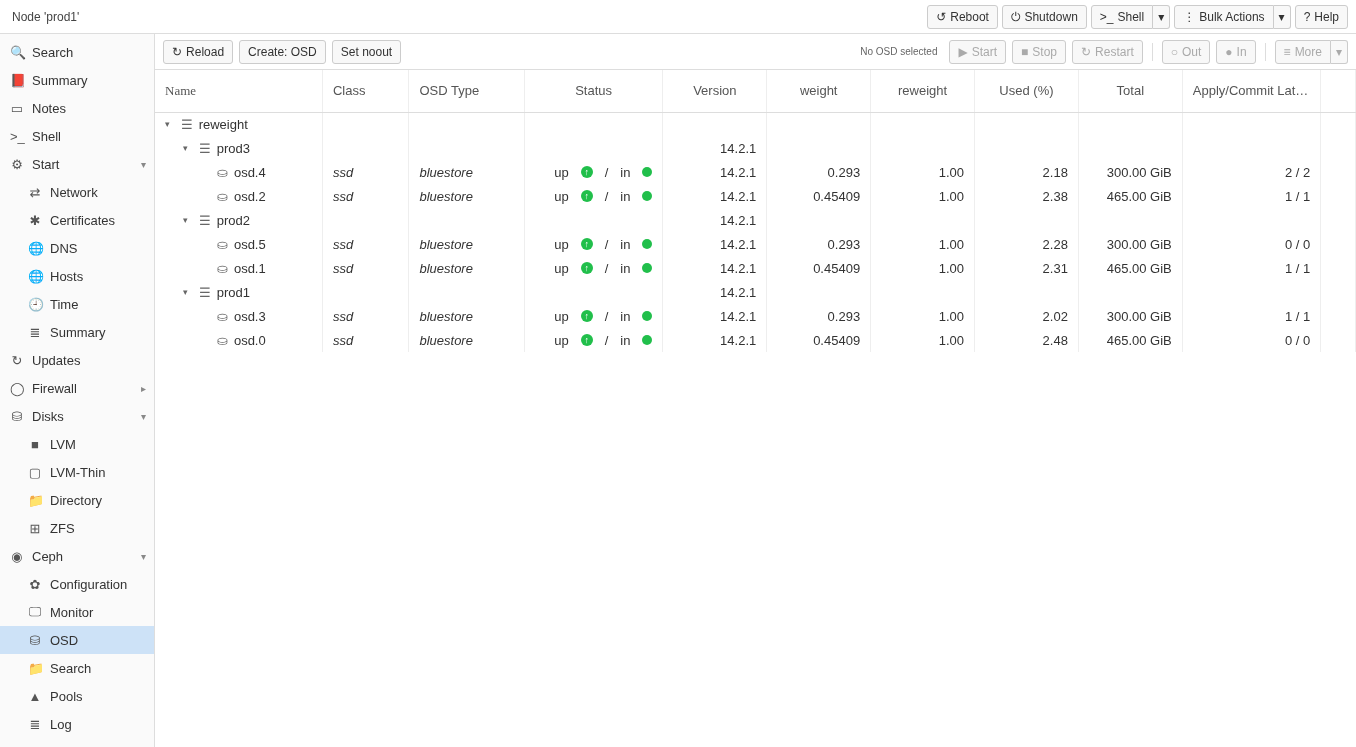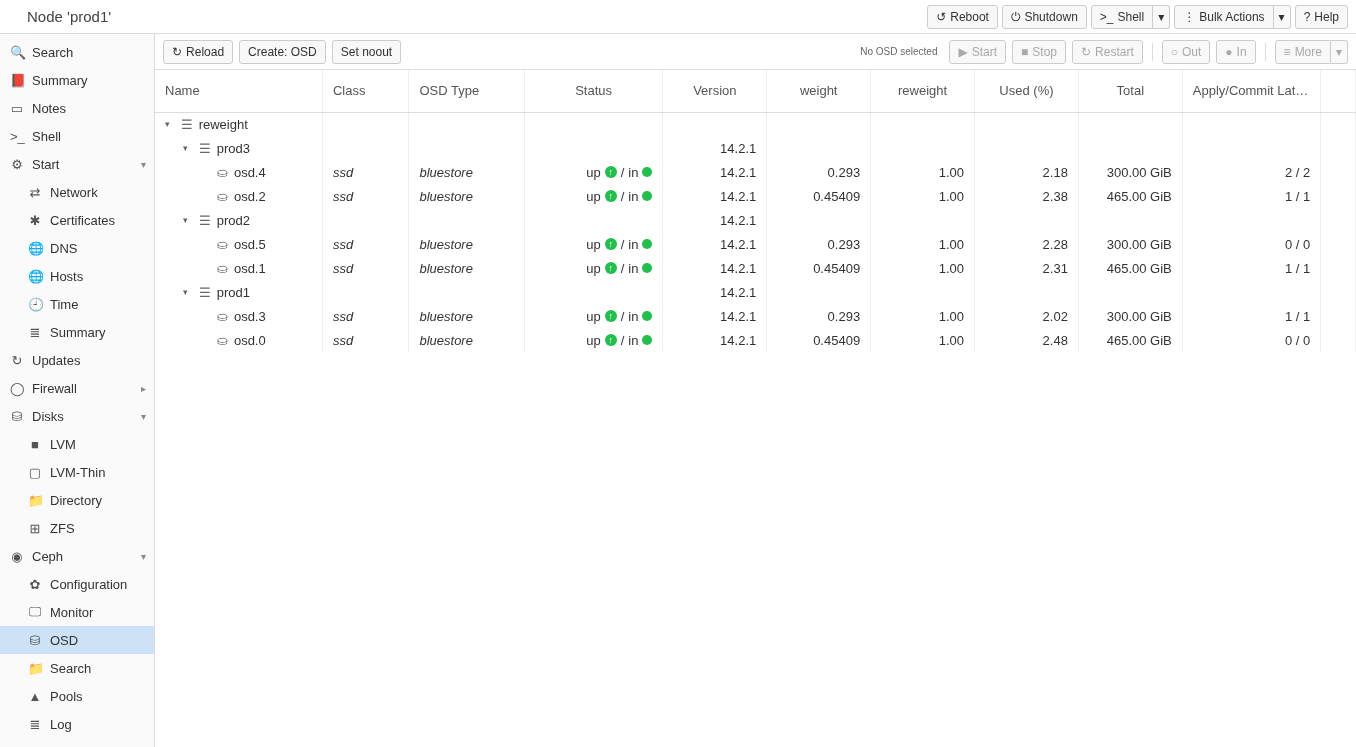--- a/index.html
+++ b/index.html
@@ -1,19 +1,19 @@
 <!DOCTYPE html>
 <html><head>
 <meta charset="utf-8">
 <style>
   * { box-sizing: border-box; margin: 0; padding: 0; }
   body { font-family: -apple-system, BlinkMacSystemFont, "Segoe UI", Arial, sans-serif; font-size: 13px; color: #333; background: #fff; }
   
   .top-header { display: flex; align-items: center; justify-content: space-between; height: 34px; border-bottom: 1px solid #ddd; padding: 0 8px; }
-  .top-header-title { font-size: 15px; color: #444; padding-left: 4px; margin-left: 15px; }
+  .top-header-title { font-size: 12px; color: #444; padding-left: 4px; }
   .top-header-actions { display: flex; gap: 4px; }
   
   .btn { display: inline-flex; align-items: center; gap: 4px; height: 24px; padding: 0 8px; border: 1px solid #ccc; border-radius: 3px; background: #f8f8f8; font-size: 12px; color: #333; cursor: pointer; user-select: none; }
   .btn-split { display: inline-flex; }
   .btn-split .btn { border-radius: 3px 0 0 3px; }
   .btn-split .btn-caret { border-left: none; border-radius: 0 3px 3px 0; padding: 0 5px; }
   .btn.disabled { color: #aaa; cursor: default; }
   .divider-v { width: 1px; height: 18px; background: #ddd; margin: 0 3px; align-self: center; }
   
   .main-layout { display: flex; height: calc(100vh - 34px); }
@@ -26,30 +26,30 @@
   
   .content { flex: 1; display: flex; flex-direction: column; }
   .toolbar { display: flex; align-items: center; height: 36px; border-bottom: 1px solid #ddd; padding: 0 8px; gap: 6px; }
   .toolbar-spacer { flex: 1; }
   .toolbar-status { color: #666; margin-right: 6px; font-size: 10px; }
   
   .table-wrap { flex: 1; overflow: auto; }
   table { border-collapse: collapse; width: 100%; table-layout: fixed; }
   th, td { border-right: 1px solid #eee; padding: 0 10px; font-size: 13px; white-space: nowrap; text-overflow: ellipsis; overflow: hidden; }
   th { height: 42px; border-bottom: 1px solid #ddd; color: #555; font-weight: 400; text-align: center; }
-  th.left { text-align: left; }
+  th.left { text-align: left; font-family: Liberation Serif, serif; }
   th.center { text-align: left; }
   td { height: 24px; text-align: right; }
   td.left { text-align: left; }
   td.center { text-align: left; font-style: italic; }
   tr.osd-row td { color: #333; }
   .tree-cell { display: flex; align-items: center; gap: 6px; }
   .tree-caret { width: 10px; font-size: 9px; color: #666; cursor: pointer; }
   .node-icon { color: #666; font-size: 13px; }
-  .status-cell { display: inline-flex; align-items: center; gap: 4px; justify-content: flex-end; }
+  .status-cell { display: inline-flex; align-items: center; gap: 12px; justify-content: flex-end; }
   .status-arrow { color: #21bf4b; font-weight: bold; display: inline-block; width: 12px; height: 12px; border-radius: 50%; background: #21bf4b; color: #fff; font-size: 9px; line-height: 12px; text-align: center; }
   .status-dot { display: inline-block; width: 10px; height: 10px; border-radius: 50%; background: #21bf4b; }
 </style>
 </head>
 <body>
 
 <div class="top-header">
   <div class="top-header-title">Node 'prod1'</div>
   <div class="top-header-actions">
     <div class="btn">

